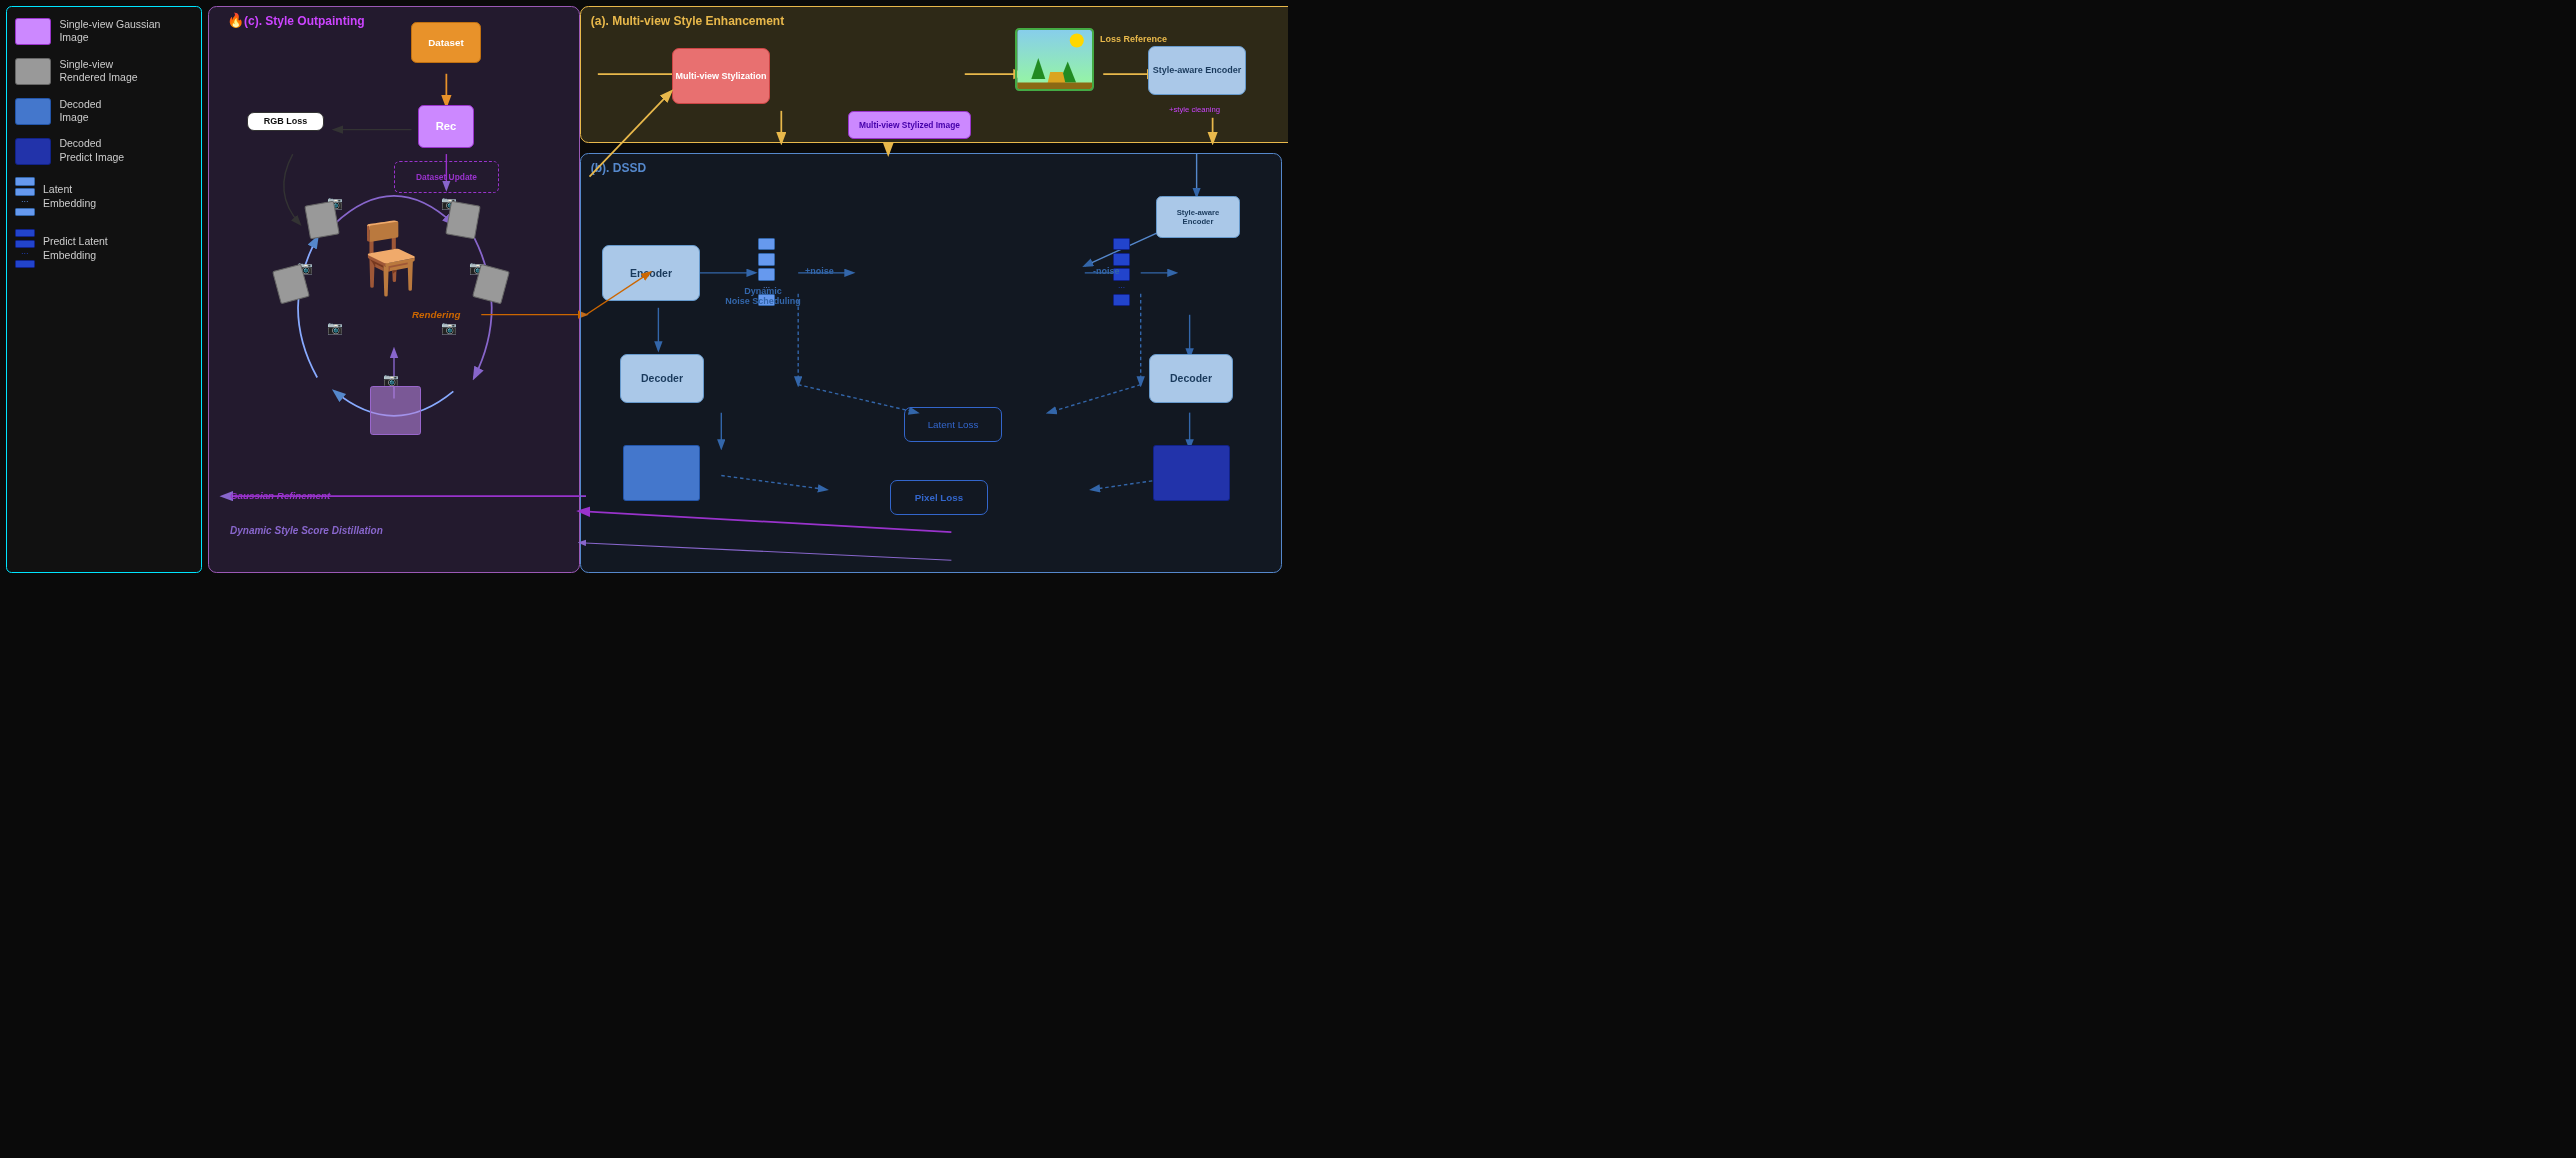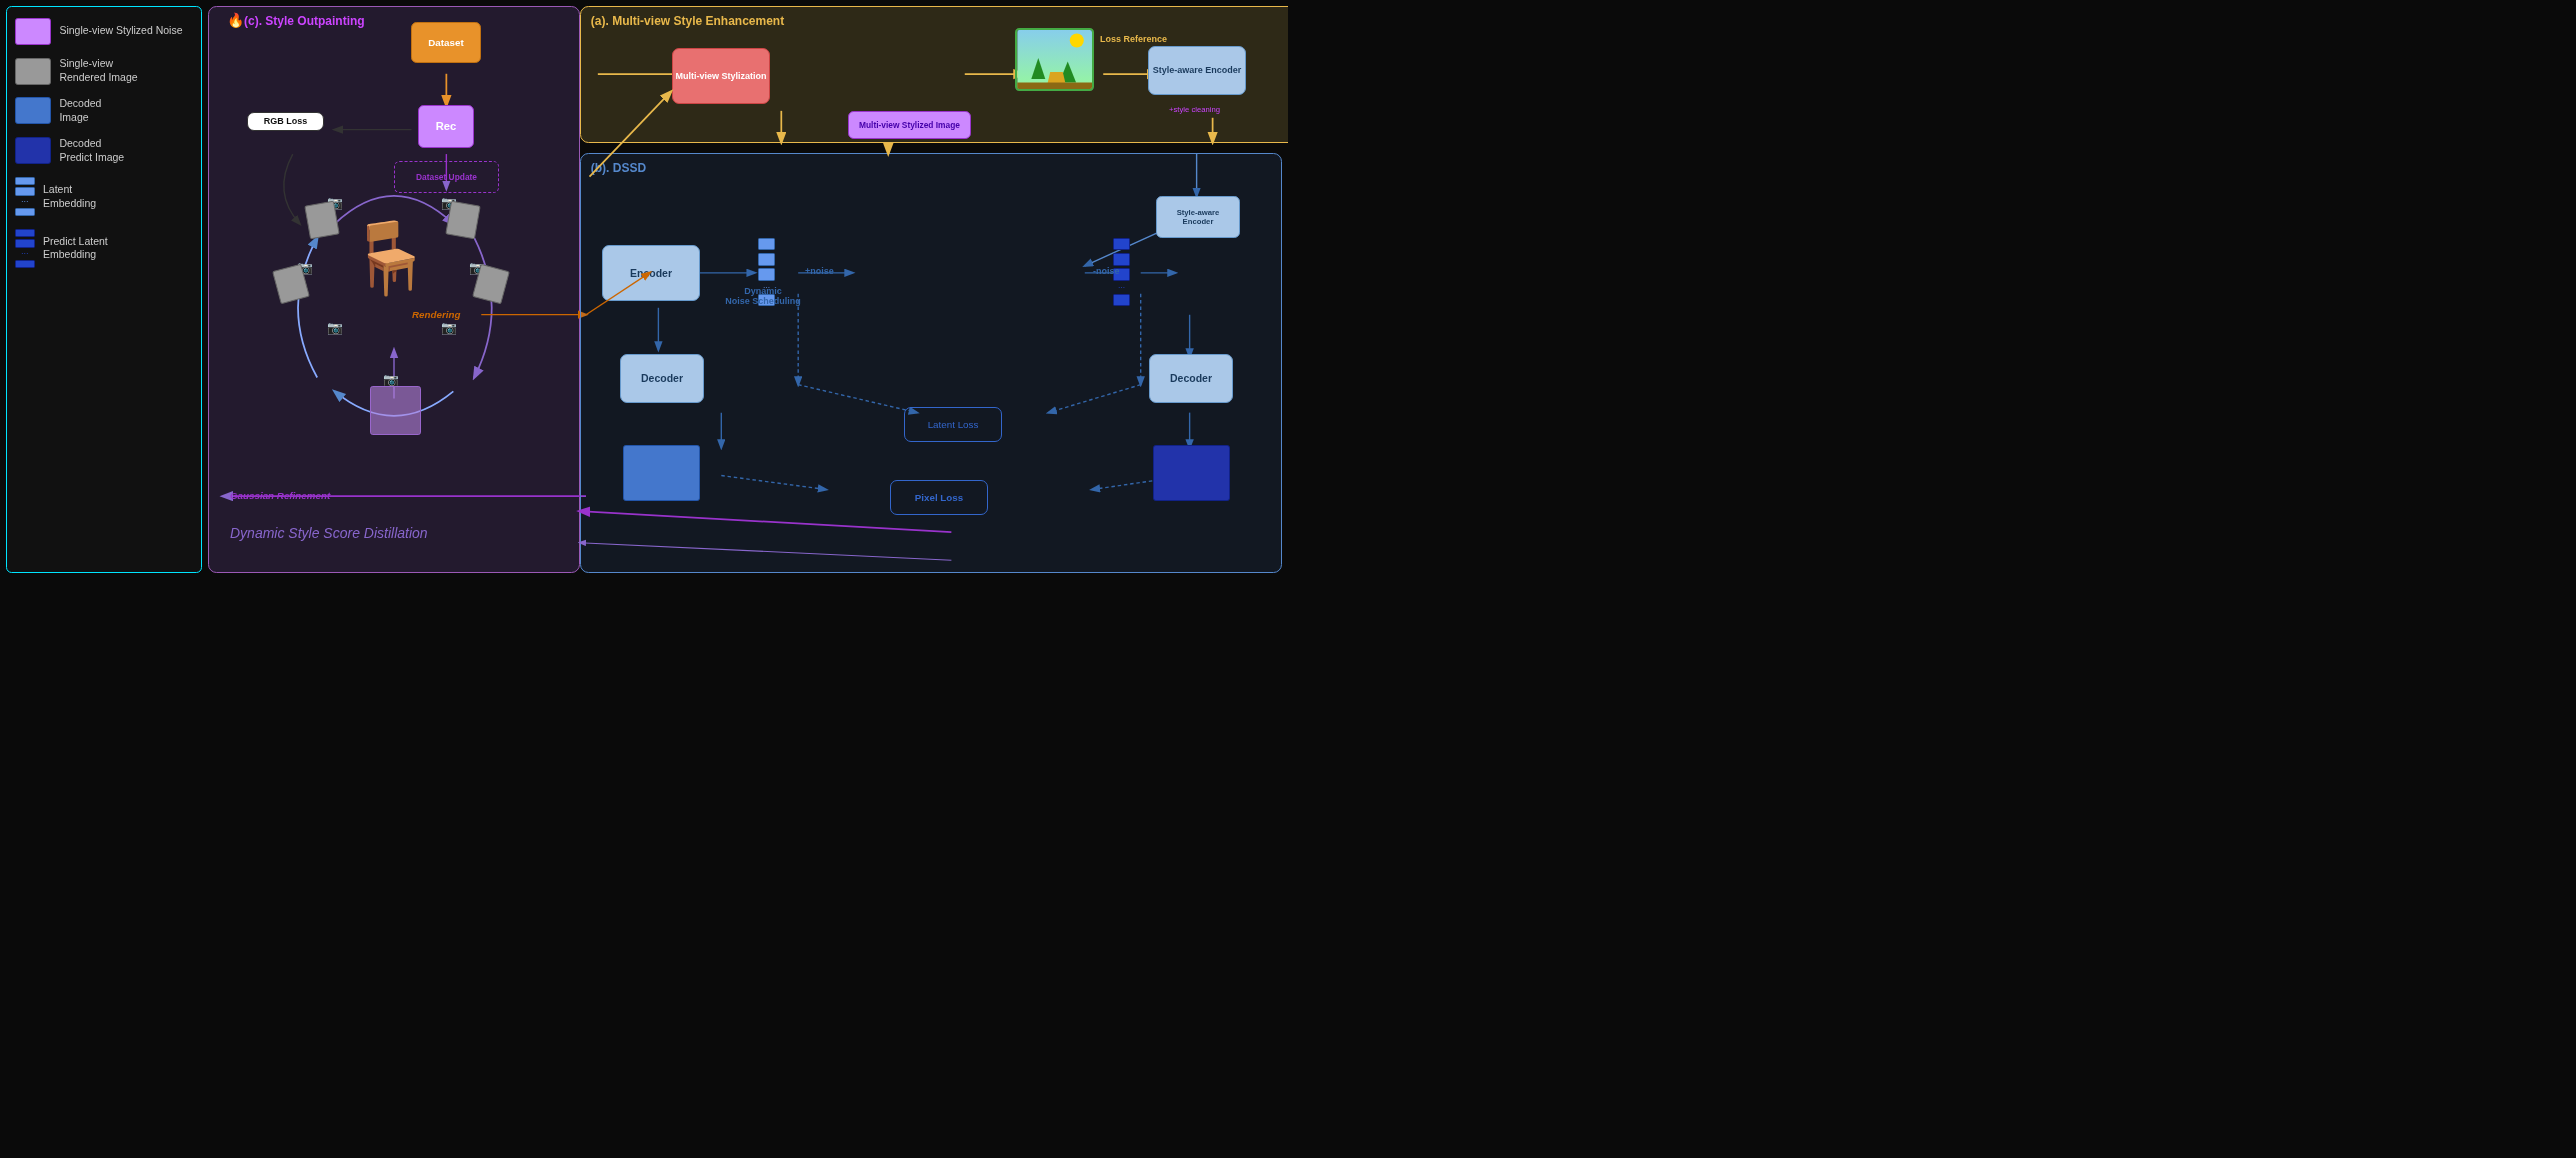--- a/index.html
+++ b/index.html
@@ -120,21 +120,21 @@
 
   </style>
 </head>
 <body>
 
 <div class="legend-panel">
 
   <div class="legend-item">
     <div class="legend-box" style="background:#cc88ff;border:1.4px solid #9933cc;"></div>
     <div class="legend-label">Single-view
-Stylized Noise</div>
+Gaussian Image</div>
   </div>
 
   <div class="legend-item">
     <div class="legend-box" style="background:#999;border:1.4px solid #666;"></div>
     <div class="legend-label">Single-view<br>Rendered Image</div>
   </div>
 
   <div class="legend-item">
     <div class="legend-box" style="background:#4477cc;border:1.4px solid #2255aa;"></div>
     <div class="legend-label">Decoded<br>Image</div>
@@ -237,21 +237,21 @@
     <div style="position:absolute;top:196px;left:239px;width:29.5px;height:34px;background:#999;border:1.4px solid #666;border-radius:2.1px;transform:rotate(10deg);"></div>
     <div style="position:absolute;top:260px;left:67px;width:29.5px;height:34px;background:#999;border:1.4px solid #666;border-radius:2.1px;transform:rotate(-15deg);"></div>
     <div style="position:absolute;top:260px;left:267px;width:29.5px;height:34px;background:#999;border:1.4px solid #666;border-radius:2.1px;transform:rotate(15deg);"></div>
 
     <div style="position:absolute;top:379px;left:161px;width:51px;height:49px;background:rgba(180,130,220,0.6);border:1.4px solid #9966cc;border-radius:2.8px;"></div>
 
     <div style="position:absolute;top:302px;left:203px;color:#cc6600;font-size:9.8px;font-weight:bold;font-style:italic;">Rendering</div>
 
     <div style="position:absolute;top:483px;left:21px;color:#9933cc;font-size:9.8px;font-weight:bold;font-style:italic;">Gaussian Refinement</div>
 
-    <div style="position:absolute;top:518px;left:21px;color:#8866cc;font-size:14px;font-weight:normal;font-style:italic;">Dynamic Style Score Distillation</div>
+    <div style="position:absolute;top:518px;left:21px;color:#8866cc;font-size:10px;font-weight:bold;font-style:italic;">Dynamic Style Score Distillation</div>
   </div>
 
   <div class="section-a">
     <svg style="position:absolute;top:0;left:0;width:100%;height:100%;overflow:visible;pointer-events:none;" viewBox="0 0 1000 195" xmlns="http://www.w3.org/2000/svg">
 
       <line x1="530" y1="97" x2="615" y2="97" stroke="#e8b84b" stroke-width="2.5" marker-end="url(#arr-gold)"></line>
 
       <line x1="730" y1="97" x2="808" y2="97" stroke="#e8b84b" stroke-width="2.5" marker-end="url(#arr-gold)"></line>
 
       <line x1="888" y1="160" x2="888" y2="195" stroke="#e8b84b" stroke-width="2.5" marker-end="url(#arr-gold)"></line>

